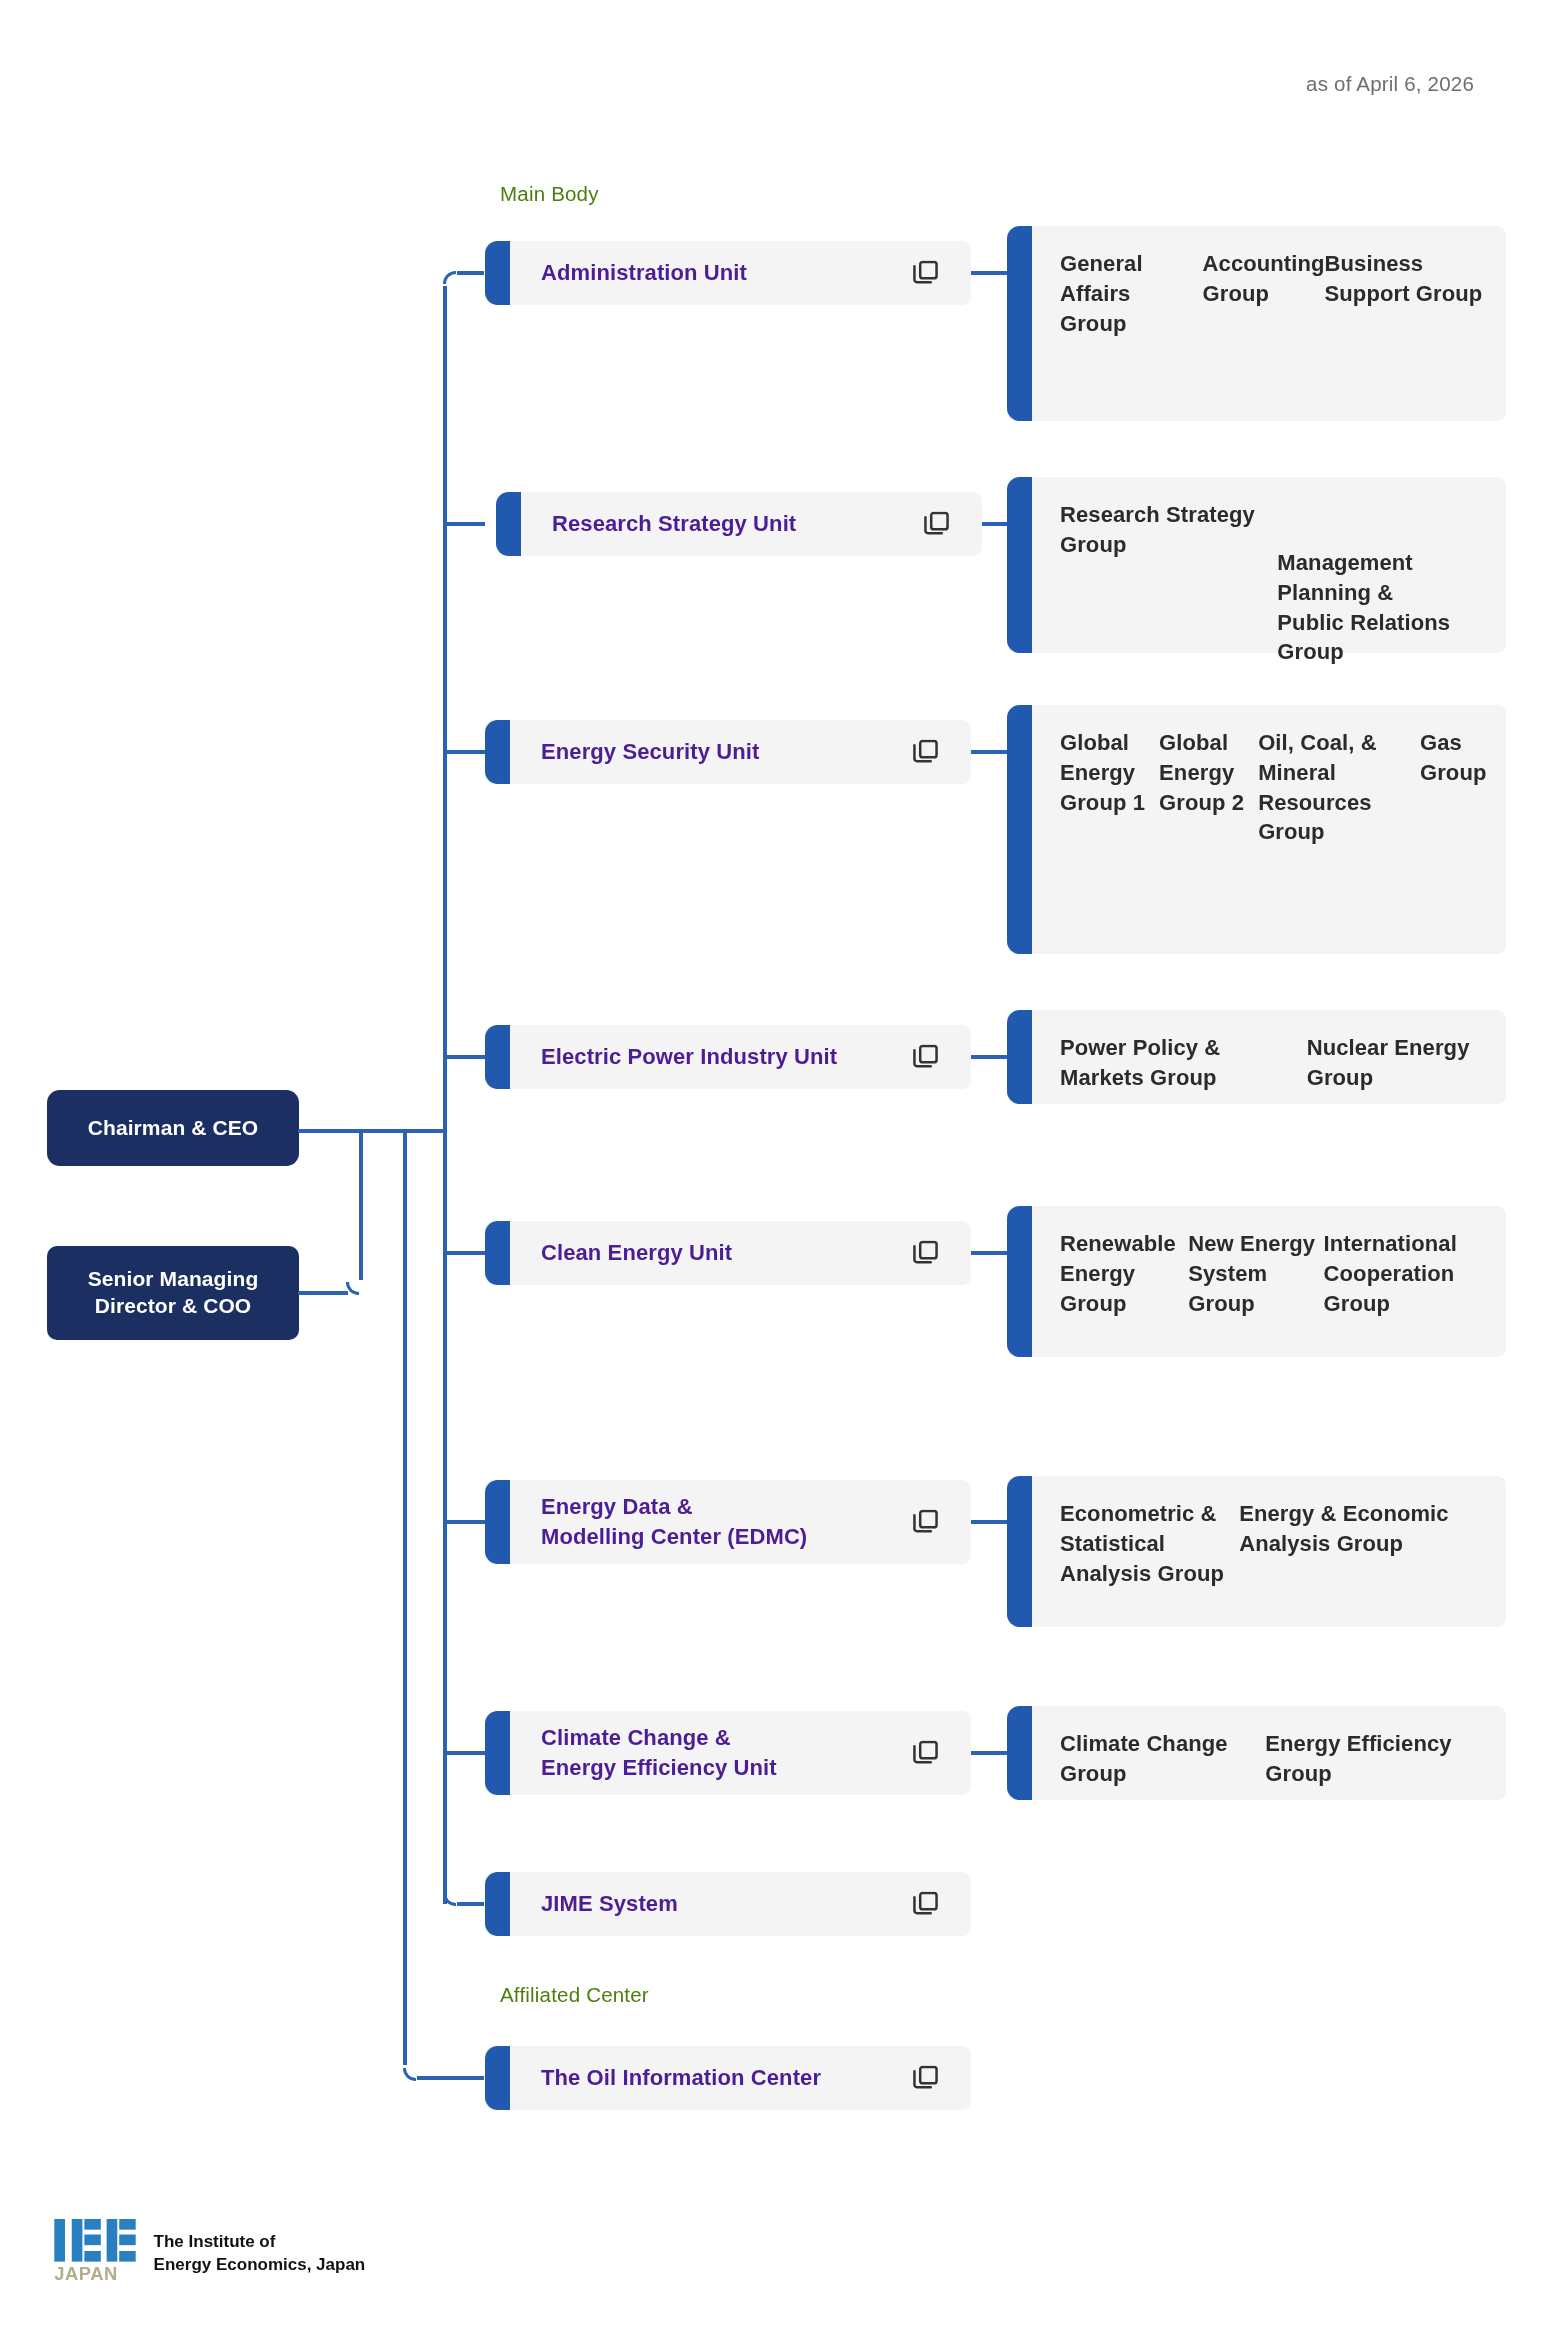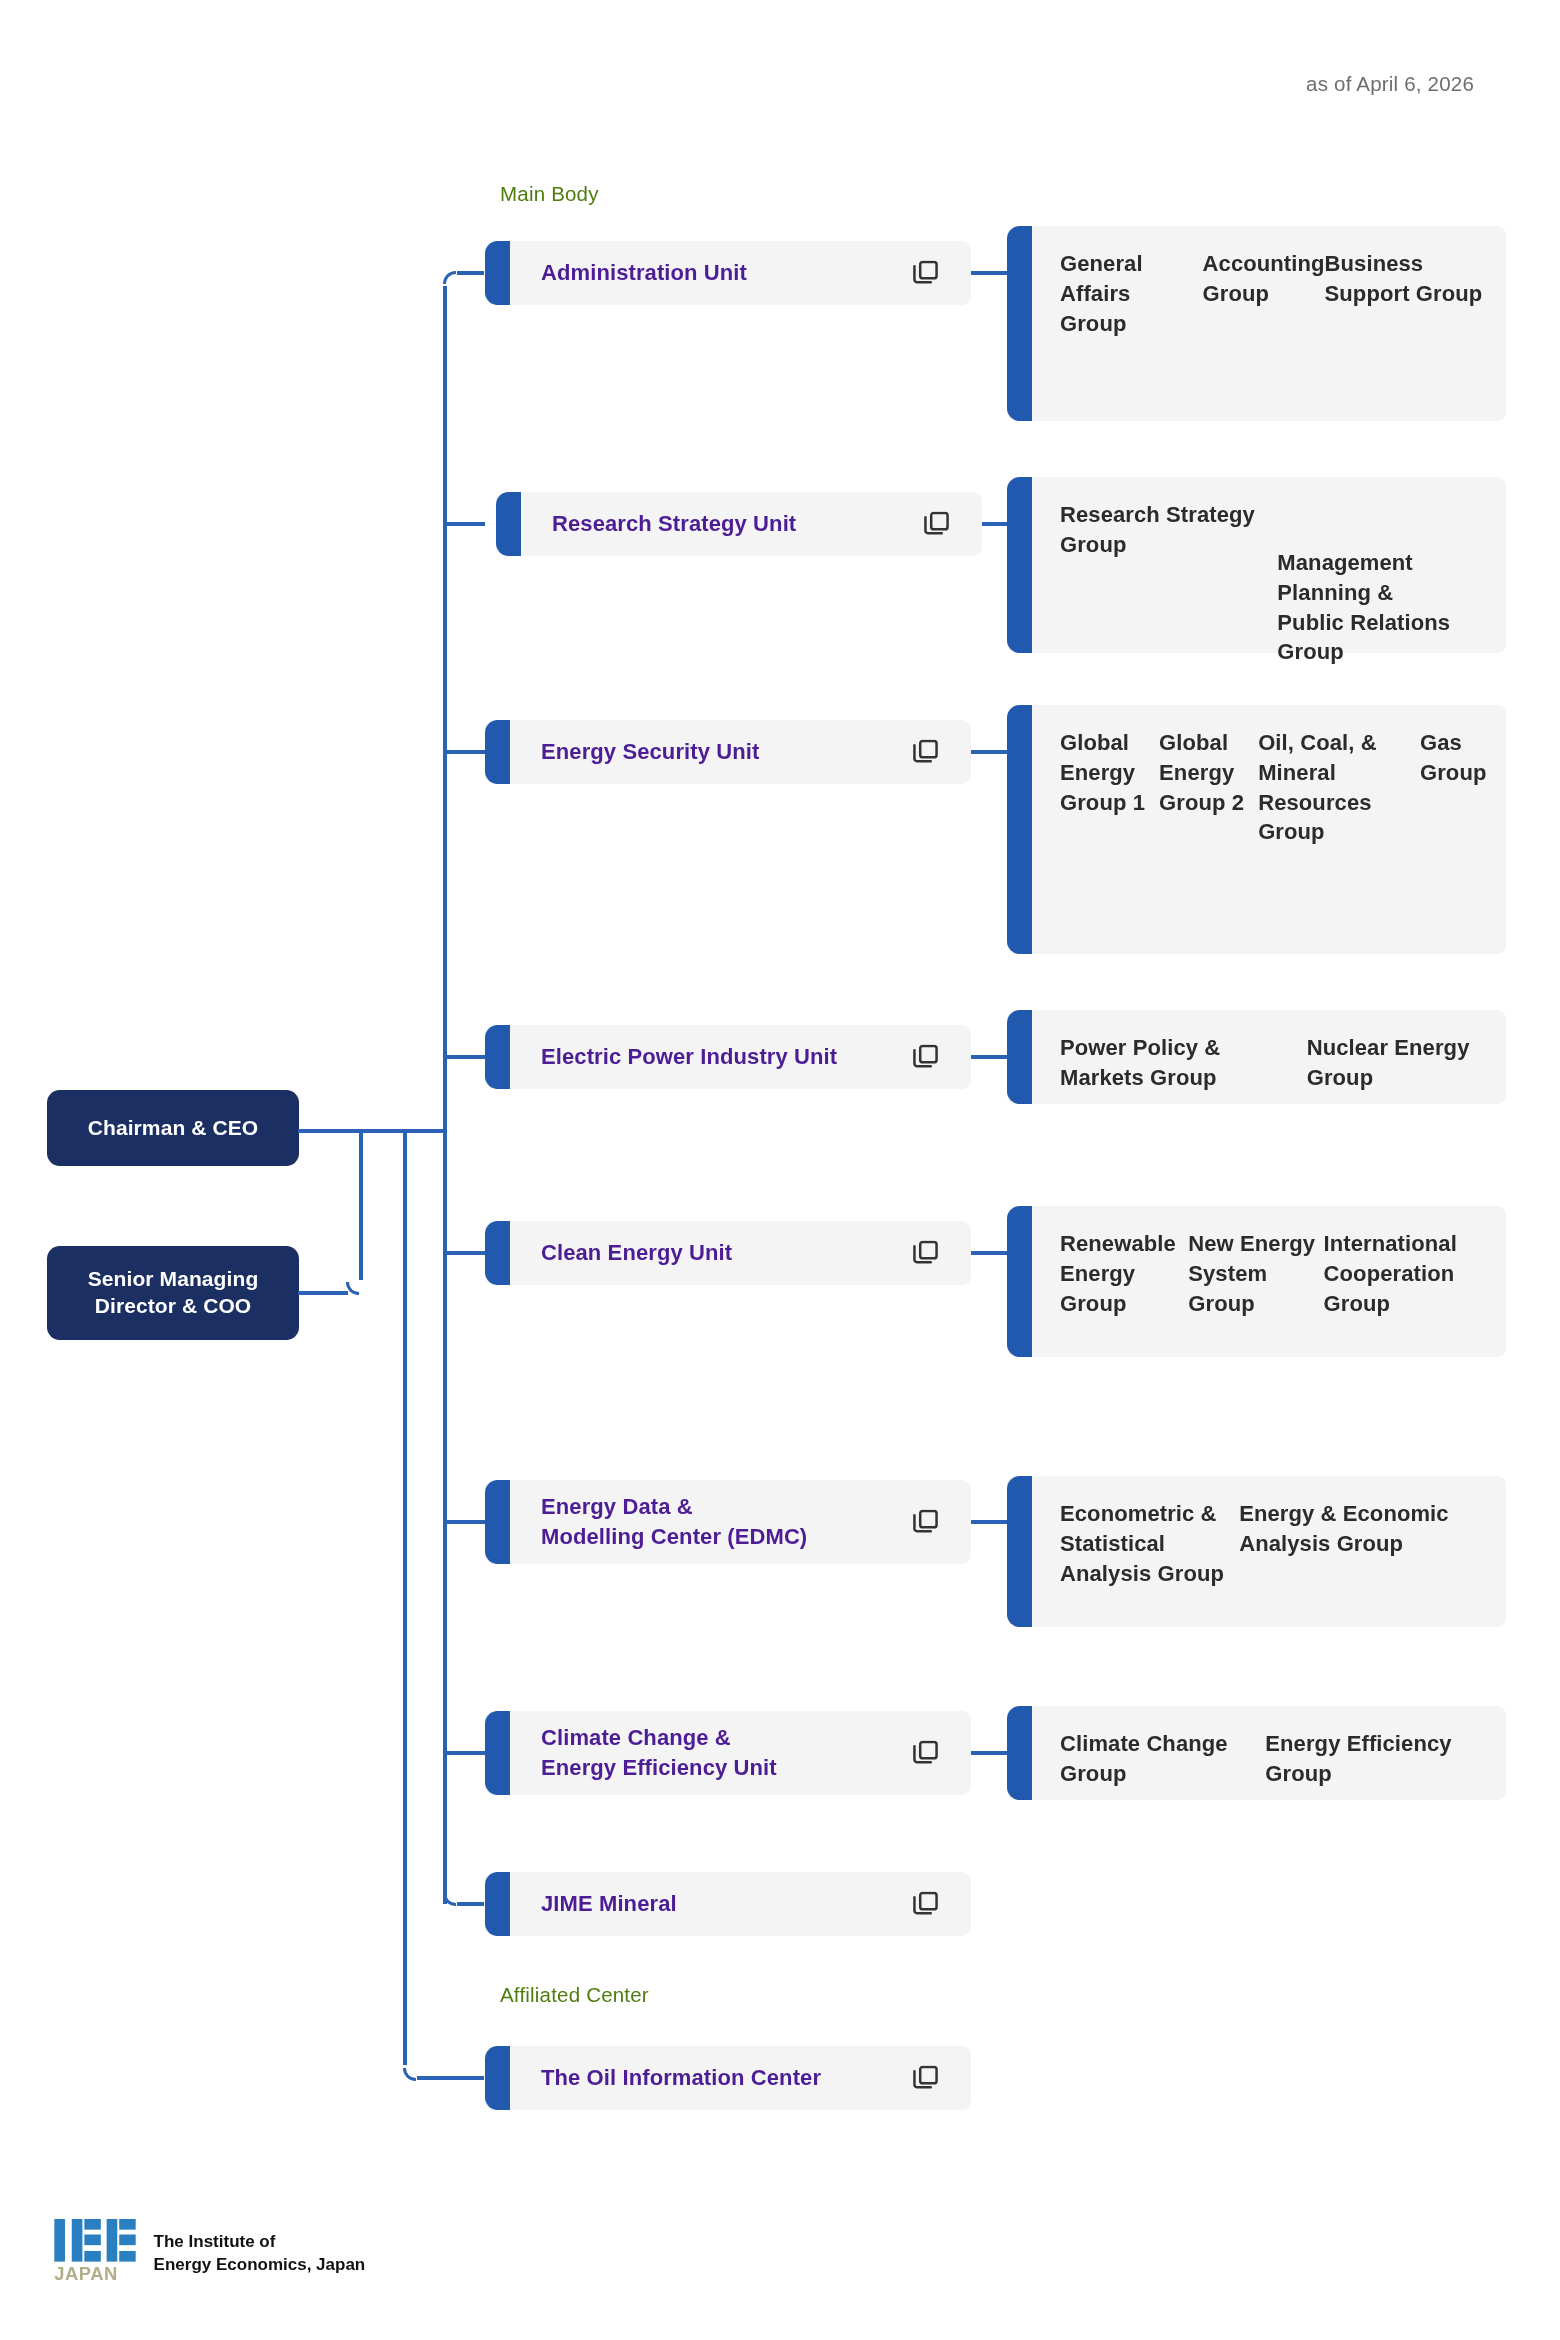--- a/index.html
+++ b/index.html
@@ -114,21 +114,21 @@
 <body>
 
 <div id="page">
 
   <div class="asof">as of April 6, 2026</div>
 
   <div class="section-label" style="left:500px; top:182px;">Main Body</div>
   <div class="section-label" style="left:500px; top:1983px;">Affiliated Center</div>
 
   <div class="exec" style="left:47px; top:1090px; width:252px; height:76px;">Chairman &amp; CEO</div>
-  <div class="exec" style="left:47px; top:1246px; width:252px; height:94px;">Senior Managing
+  <div class="exec" style="left:47px; top:1246px; width:252px; height:94px;border-radius:10px;">Senior Managing
 Director &amp; COO</div>
 
   <div id="wires">
       <div class="corner corner-tr" style="width: 12.7px; height: 12.7px; left: 443px; top: 271px;"></div>
       <div class="wire wire-h" style="left: 457px; top: 271px; width: 27px;"></div>
       <div class="wire wire-v" style="left: 443px; top: 286px; height: 1618px;"></div>
       <div class="corner corner-br" style="width: 12.7px; height: 12.7px; left: 443px; top: 1893px;"></div>
       <div class="wire wire-h" style="left: 457px; top: 1902px; width: 27px;"></div>
       <div class="wire wire-h" style="left: 445px; top: 522px; width: 40px;"></div>
       <div class="wire wire-h" style="left: 445px; top: 750px; width: 40px;"></div>
@@ -261,21 +261,21 @@
       </div>
       <div class="groupbox" style="left: 1007px; top: 1706px; width: 499px; height: 94px;">
         <div class="accent"></div>
         <div class="glist">
           <div class="gitem" style="margin-bottom: 17.6px;">Climate Change Group</div>
           <div class="gitem" style="margin-bottom: 0px;">Energy Efficiency Group</div>
         </div>
       </div>
       <div class="unit" style="left: 485px; top: 1872px; width: 486px; height: 64px;">
         <div class="accent"></div>
-        <div class="uname">JIME Mineral</div>
+        <div class="uname">JIME System</div>
         <span class="copy-icon"><svg viewBox="0 0 26 26" width="25" height="25">
             <rect x="7.5" y="1.5" width="17" height="17" rx="2.5" fill="none" stroke="#333" stroke-width="2.6"></rect>
             <path d="M18.5 22.5 H4 A2.5 2.5 0 0 1 1.5 20 V6" fill="none" stroke="#333" stroke-width="2.6" stroke-linecap="round"></path>
           </svg></span>
       </div>
       <div class="unit" style="left: 485px; top: 2046px; width: 486px; height: 64px;">
         <div class="accent"></div>
         <div class="uname">The Oil Information Center</div>
         <span class="copy-icon"><svg viewBox="0 0 26 26" width="25" height="25">
             <rect x="7.5" y="1.5" width="17" height="17" rx="2.5" fill="none" stroke="#333" stroke-width="2.6"></rect>

